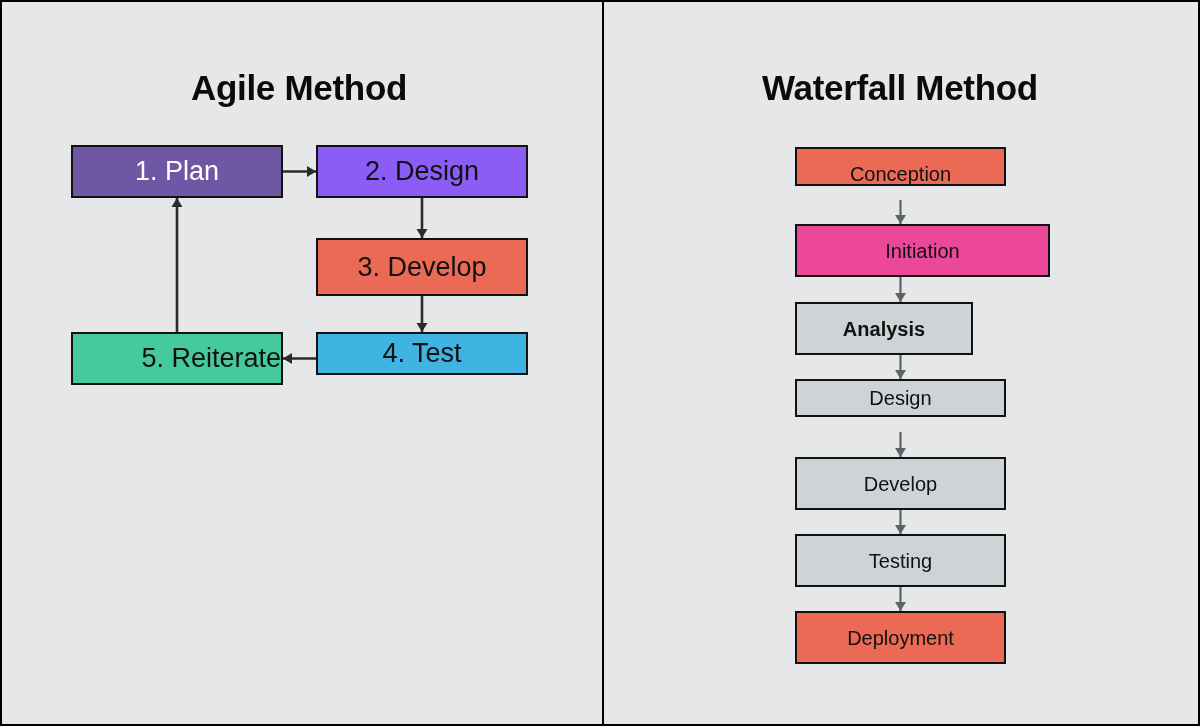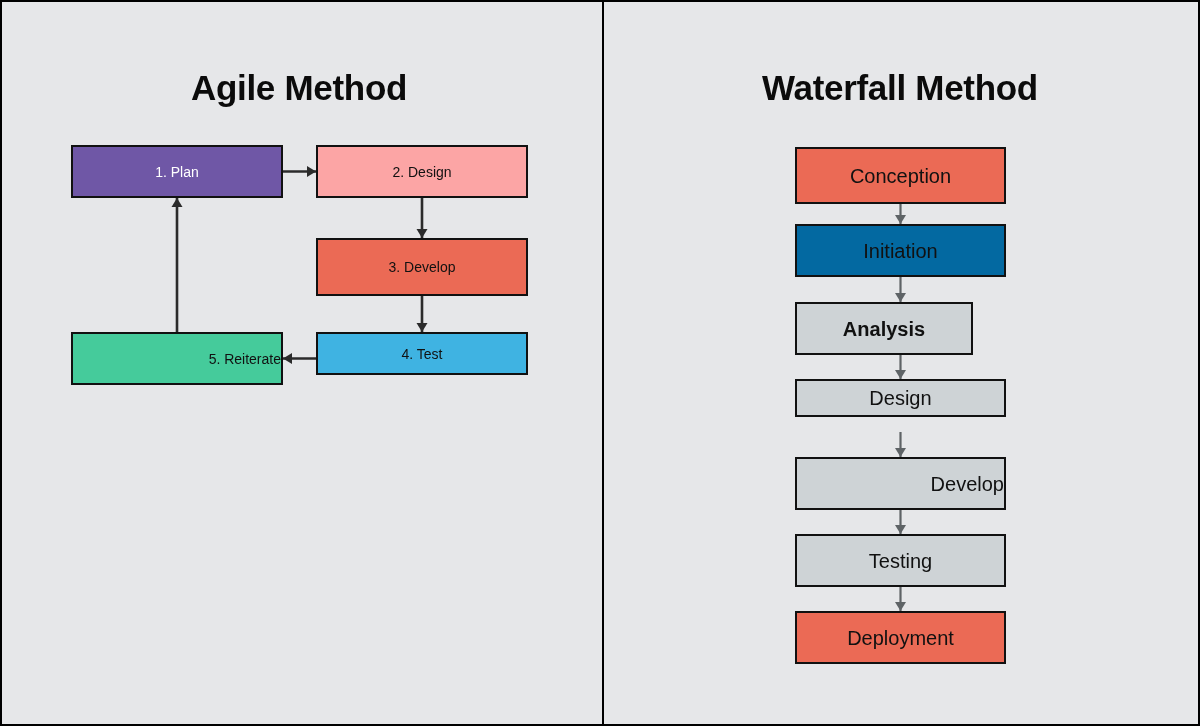--- a/index.html
+++ b/index.html
@@ -33,21 +33,21 @@
     letter-spacing: -0.3px;
     white-space: nowrap;
   }
   .node {
     position: absolute;
     box-sizing: border-box;
     border: 2px solid #111111;
     display: flex;
     align-items: center;
     justify-content: center;
-    font-size: 14px;
+    font-size: 27px;
     color: #111111;
     line-height: 1;
   }
   .wf-node { font-size: 20px; }
   .arrow-svg {
     position: absolute;
     overflow: visible;
     pointer-events: none;
   }
   .ag-arrow-line {
@@ -81,21 +81,21 @@
         <polygon points="420,330 414.5,321 425.5,321" class="ag-arrow-head"></polygon>
         <line x1="314" y1="356.5" x2="281" y2="356.5" class="ag-arrow-line"></line>
         <polygon points="281,356.5 290,351 290,362" class="ag-arrow-head"></polygon>
         <line x1="175" y1="330" x2="175" y2="196" class="ag-arrow-line"></line>
         <polygon points="175,196 169.5,205 180.5,205" class="ag-arrow-head"></polygon>
       </svg>
     <div>
         <div class="node" style="left: 69px; top: 143px; width: 212px; height: 53px; background: rgb(111, 87, 166); color: rgb(255, 255, 255);">
           <span>1. Plan</span>
         </div>
-        <div class="node" style="left: 314px; top: 143px; width: 212px; height: 53px; background: #fca5a5; color: rgb(17, 17, 17);">
+        <div class="node" style="left: 314px; top: 143px; width: 212px; height: 53px; background: #8b5cf6; color: rgb(17, 17, 17);">
           <span>2. Design</span>
         </div>
         <div class="node" style="left: 314px; top: 236px; width: 212px; height: 58px; background: rgb(235, 106, 85); color: rgb(17, 17, 17);">
           <span>3. Develop</span>
         </div>
         <div class="node" style="left: 314px; top: 330px; width: 212px; height: 43px; background: rgb(63, 179, 226); color: rgb(17, 17, 17);">
           <span>4. Test</span>
         </div>
         <div class="node" style="left: 69px; top: 330px; width: 212px; height: 53px; background: rgb(69, 203, 155); color: rgb(17, 17, 17); justify-content: flex-end;">
           <span>5. Reiterate</span>
@@ -113,33 +113,33 @@
         <line x1="898.5" y1="353" x2="898.5" y2="377" class="wf-arrow-line"></line>
         <polygon points="898.5,377 893,368 904,368" class="wf-arrow-head"></polygon>
         <line x1="898.5" y1="430" x2="898.5" y2="455" class="wf-arrow-line"></line>
         <polygon points="898.5,455 893,446 904,446" class="wf-arrow-head"></polygon>
         <line x1="898.5" y1="508" x2="898.5" y2="532" class="wf-arrow-line"></line>
         <polygon points="898.5,532 893,523 904,523" class="wf-arrow-head"></polygon>
         <line x1="898.5" y1="585" x2="898.5" y2="609" class="wf-arrow-line"></line>
         <polygon points="898.5,609 893,600 904,600" class="wf-arrow-head"></polygon>
       </svg>
     <div>
-        <div class="node wf-node" style="left: 793px; top: 145px; width: 211px; height: 57px; background: rgb(235, 106, 85); color: rgb(17, 17, 17);">
+        <div class="node wf-node" style="left: 793px; top: 145px; width: 211px; height: 39px; background: rgb(235, 106, 85); color: rgb(17, 17, 17); align-items: flex-end;">
           <span>Conception</span>
         </div>
-        <div class="node wf-node" style="left: 793px; top: 222px; width: 211px; height: 53px; background: #0369a1; color: rgb(17, 17, 17);">
+        <div class="node wf-node" style="left: 793px; top: 222px; width: 255px; height: 53px; background: #ec4899; color: rgb(17, 17, 17);">
           <span>Initiation</span>
         </div>
         <div class="node wf-node" style="left: 793px; top: 300px; width: 178px; height: 53px; background: rgb(206, 211, 214); color: rgb(17, 17, 17); font-weight: bold;">
           <span>Analysis</span>
         </div>
         <div class="node wf-node" style="left: 793px; top: 377px; width: 211px; height: 38px; background: rgb(206, 211, 214); color: rgb(17, 17, 17);">
           <span>Design</span>
         </div>
-        <div class="node wf-node" style="left: 793px; top: 455px; width: 211px; height: 53px; background: rgb(206, 211, 214); color: rgb(17, 17, 17); justify-content: flex-end;">
+        <div class="node wf-node" style="left: 793px; top: 455px; width: 211px; height: 53px; background: rgb(206, 211, 214); color: rgb(17, 17, 17);">
           <span>Develop</span>
         </div>
         <div class="node wf-node" style="left: 793px; top: 532px; width: 211px; height: 53px; background: rgb(206, 211, 214); color: rgb(17, 17, 17); text-align: right;">
           <span>Testing</span>
         </div>
         <div class="node wf-node" style="left: 793px; top: 609px; width: 211px; height: 53px; background: rgb(235, 106, 85); color: rgb(17, 17, 17);">
           <span>Deployment</span>
         </div>
       </div>
   </div>

